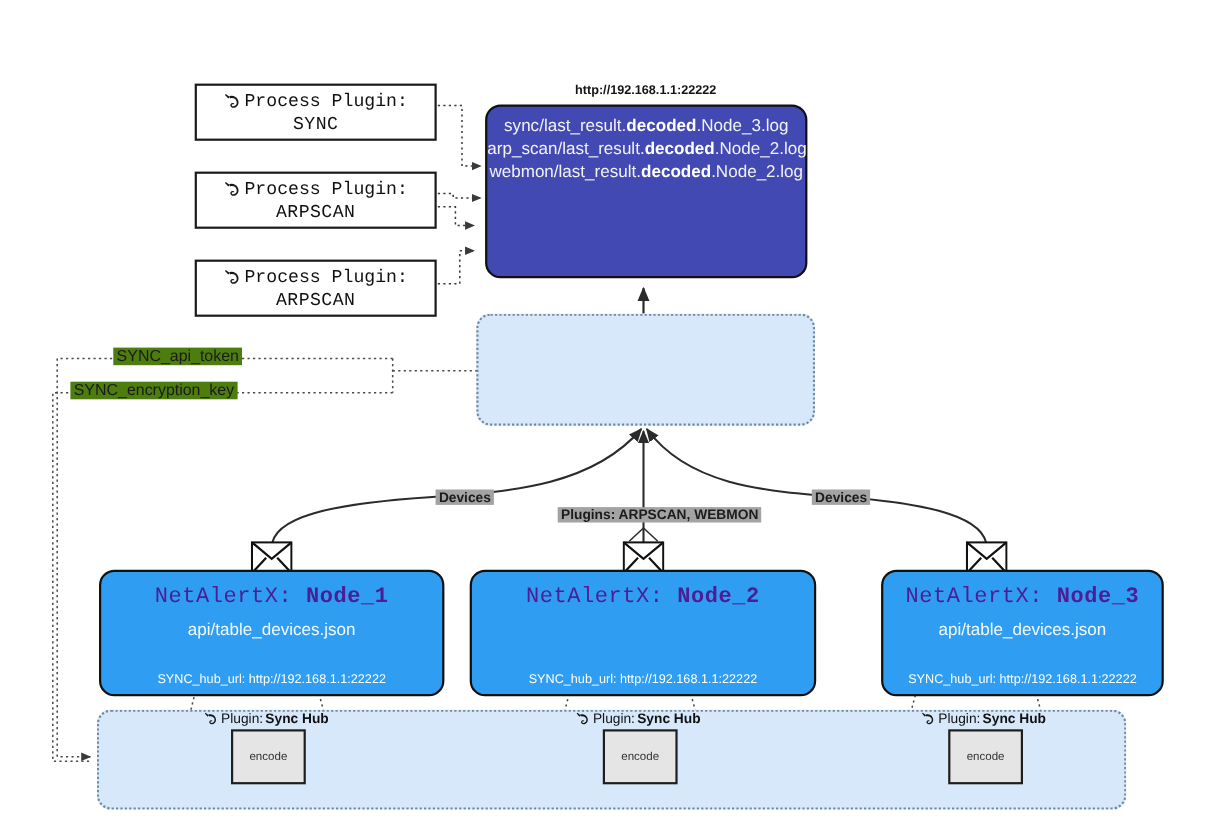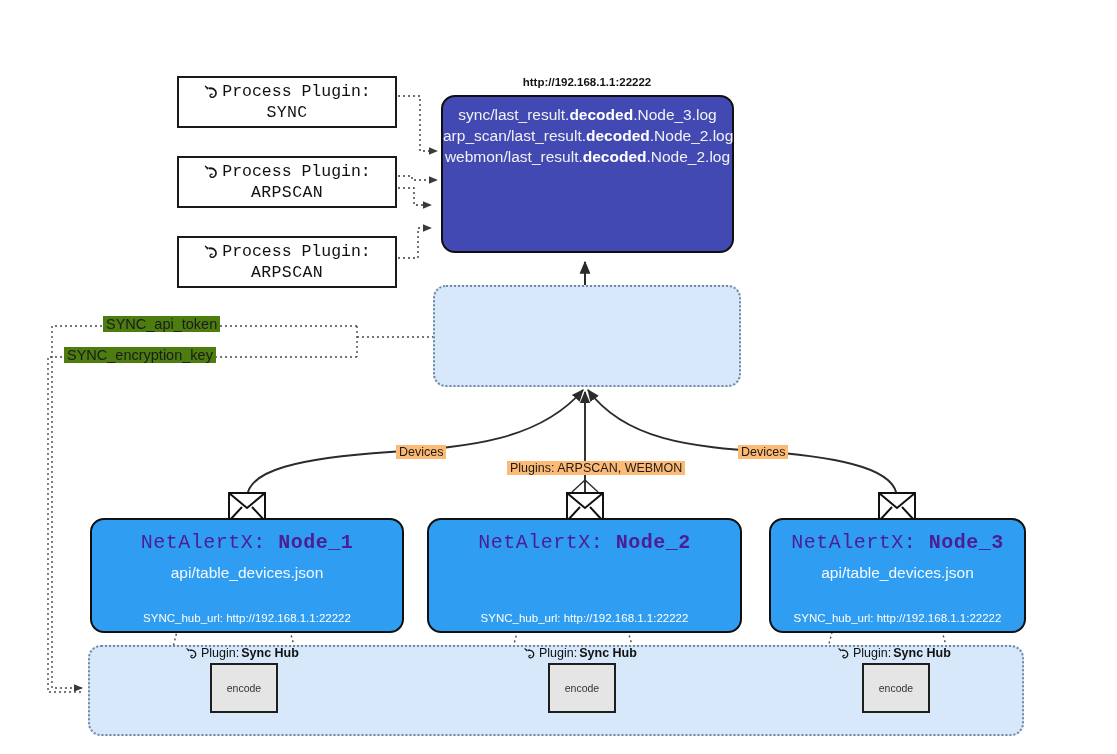--- a/index.html
+++ b/index.html
@@ -40,21 +40,21 @@
   
   .decode-group{position:absolute;left:433px;top:285px;width:308px;height:102px;
        background:#d6e8f9;border:2px dotted #6f88a3;border-radius:13px;box-sizing:border-box;}
   .decode-box{position:absolute;left:503px;top:295px;width:164px;height:83px;
        background:#ffffff;border:2px solid #1e1e1e;box-sizing:border-box;
        display:flex;align-items:center;justify-content:center;
        font-size:19px;color:#222;font-family:"Liberation Sans", sans-serif;}
 
   
   .flabel{position:absolute;font-size:12.5px;color:#1b1b1b;white-space:nowrap;
-          background:#fdba74;padding:0 3px;}
+          background:#a3a3a3;padding:0 3px;font-weight:bold;}
   .tokenlabel{position:absolute;font-size:14.5px;color:#1b1b1b;white-space:nowrap;
           background:#4d7c0f;padding:0 3px;}
 
   
   .node{position:absolute;height:115px;background:#2f9ef2;
         border:2.5px solid #101010;border-radius:14px;box-sizing:border-box;color:#fff;}
   .node-title{text-align:center;margin-top:11px;font-family:"Liberation Mono", monospace;
               font-size:20px;letter-spacing:.5px;color:#4c1d95;}
   .node-title b{font-weight:700;}
   .node-lines{margin-top:10px;display:flex;flex-direction:column;gap:6px;align-items:center;}
@@ -237,21 +237,21 @@
     <div class="node-foot">SYNC_hub_url: http://192.168.1.1:22222</div>
   </div>
 
   <div class="node" style="left:427px;top:518px;width:315px;">
     <div class="node-title">
       <span>NetAlertX:</span> <b>Node_2</b>
     </div>
     <div class="node-foot">SYNC_hub_url: http://192.168.1.1:22222</div>
   </div>
 
-  <div class="node" style="left:769px;top:518px;width:257px;">
+  <div class="node" style="left:801px;top:518px;width:257px;">
     <div class="node-title">
       <span>NetAlertX:</span> <b>Node_3</b>
     </div>
     <div class="node-lines">
       <div class="node-line">api/table_devices.json</div>
     </div>
     <div class="node-foot">SYNC_hub_url: http://192.168.1.1:22222</div>
   </div>
 
   <div class="band"></div>

